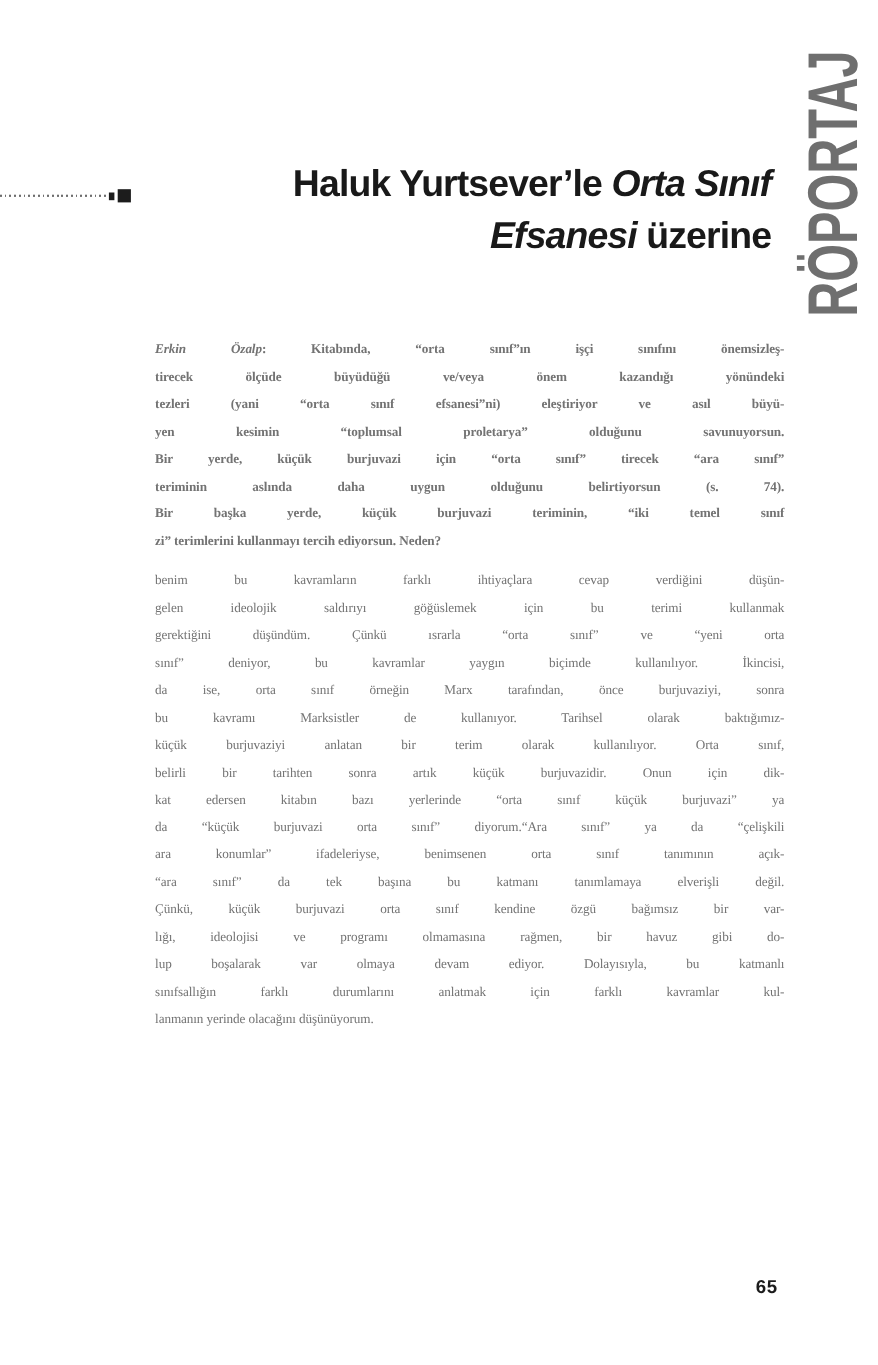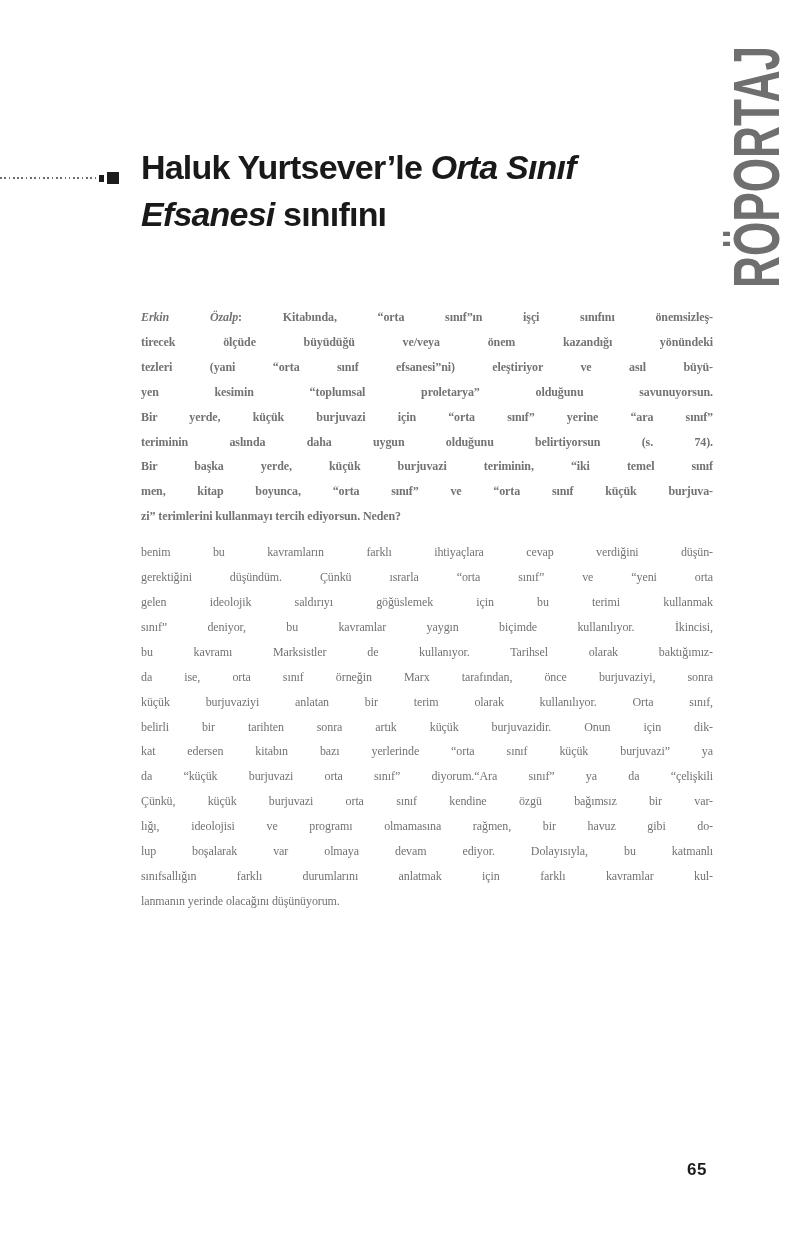--- a/index.html
+++ b/index.html
@@ -51,20 +51,21 @@
     position: absolute;
     left: 141px; top: 144px;
     width: 560px;
     margin: 0;
     font-family: "Liberation Sans", "DejaVu Sans", sans-serif;
     font-weight: 700;
     font-size: 34px;
     line-height: 47px;
     letter-spacing: -0.8px;
     color: #191919;
+    text-align: right;
   }
   .page-title .it { font-style: italic; }
 
   .article {
     position: absolute;
     left: 141px; top: 305px;
     width: 572px;
     font-size: 12px;
     line-height: 24.9px;
     color: #737373;
@@ -93,45 +94,46 @@
 </style>
 </head>
 <body>
 
 <div class="section-vertical">RÖPORTAJ</div>
 
 <div class="marker-dotted"></div>
 <div class="marker-square-small"></div>
 <div class="marker-square-large"></div>
 
-<h1 class="page-title"><span>Haluk Yurtsever’le </span><span class="it">Orta Sınıf</span><br><span class="it">Efsanesi</span><span> sınıfını</span></h1>
+<h1 class="page-title"><span>Haluk Yurtsever’le </span><span class="it">Orta Sınıf</span><br><span class="it">Efsanesi</span><span> üzerine</span></h1>
 
 <div class="article">
     <div class="para bold">
       <div class="line"><span class="speaker">Erkin Özalp</span>: Kitabında, “orta sınıf”ın işçi sınıfını önemsizleş-</div>
       <div class="line">tirecek ölçüde büyüdüğü ve/veya önem kazandığı yönündeki</div>
       <div class="line">tezleri (yani “orta sınıf efsanesi”ni) eleştiriyor ve asıl büyü-</div>
       <div class="line">yen kesimin “toplumsal proletarya” olduğunu savunuyorsun.</div>
-      <div class="line">Bir yerde, küçük burjuvazi için “orta sınıf” yerine “ara sınıf”</div>
+      <div class="line">Bir yerde, küçük burjuvazi için “orta sınıf” tirecek “ara sınıf”</div>
       <div class="line">teriminin aslında daha uygun olduğunu belirtiyorsun (s. 74).</div>
       <div class="line">Bir başka yerde, küçük burjuvazi teriminin, “iki temel sınıf</div>
-      <div class="line">men, kitap boyunca, “orta sınıf” ve “orta sınıf küçük burjuva-</div>
       <div class="line last">zi” terimlerini kullanmayı tercih ediyorsun. Neden?</div>
     </div>
     <div class="para">
       <div class="line">benim bu kavramların farklı ihtiyaçlara cevap verdiğini düşün-</div>
+      <div class="line">gelen ideolojik saldırıyı göğüslemek için bu terimi kullanmak</div>
       <div class="line">gerektiğini düşündüm. Çünkü ısrarla “orta sınıf” ve “yeni orta</div>
-      <div class="line">gelen ideolojik saldırıyı göğüslemek için bu terimi kullanmak</div>
       <div class="line">sınıf” deniyor, bu kavramlar yaygın biçimde kullanılıyor. İkincisi,</div>
+      <div class="line">da ise, orta sınıf örneğin Marx tarafından, önce burjuvaziyi, sonra</div>
       <div class="line">bu kavramı Marksistler de kullanıyor. Tarihsel olarak baktığımız-</div>
-      <div class="line">da ise, orta sınıf örneğin Marx tarafından, önce burjuvaziyi, sonra</div>
       <div class="line">küçük burjuvaziyi anlatan bir terim olarak kullanılıyor. Orta sınıf,</div>
       <div class="line">belirli bir tarihten sonra artık küçük burjuvazidir. Onun için dik-</div>
       <div class="line">kat edersen kitabın bazı yerlerinde “orta sınıf küçük burjuvazi” ya</div>
       <div class="line">da “küçük burjuvazi orta sınıf” diyorum.“Ara sınıf” ya da “çelişkili</div>
+      <div class="line">ara konumlar” ifadeleriyse, benimsenen orta sınıf tanımının açık-</div>
+      <div class="line">“ara sınıf” da tek başına bu katmanı tanımlamaya elverişli değil.</div>
       <div class="line">Çünkü, küçük burjuvazi orta sınıf kendine özgü bağımsız bir var-</div>
       <div class="line">lığı, ideolojisi ve programı olmamasına rağmen, bir havuz gibi do-</div>
       <div class="line">lup boşalarak var olmaya devam ediyor. Dolayısıyla, bu katmanlı</div>
       <div class="line">sınıfsallığın farklı durumlarını anlatmak için farklı kavramlar kul-</div>
       <div class="line last">lanmanın yerinde olacağını düşünüyorum.</div>
     </div>
   </div>
 
 <div class="page-number">65</div>
 

